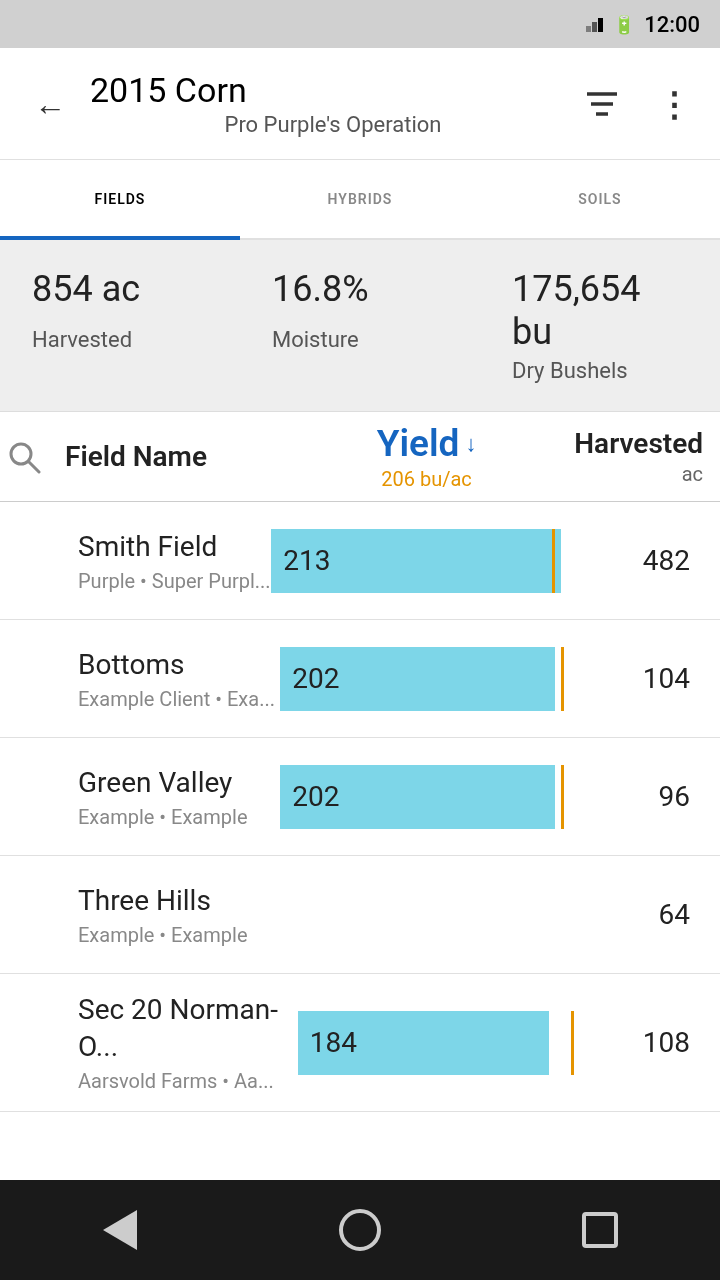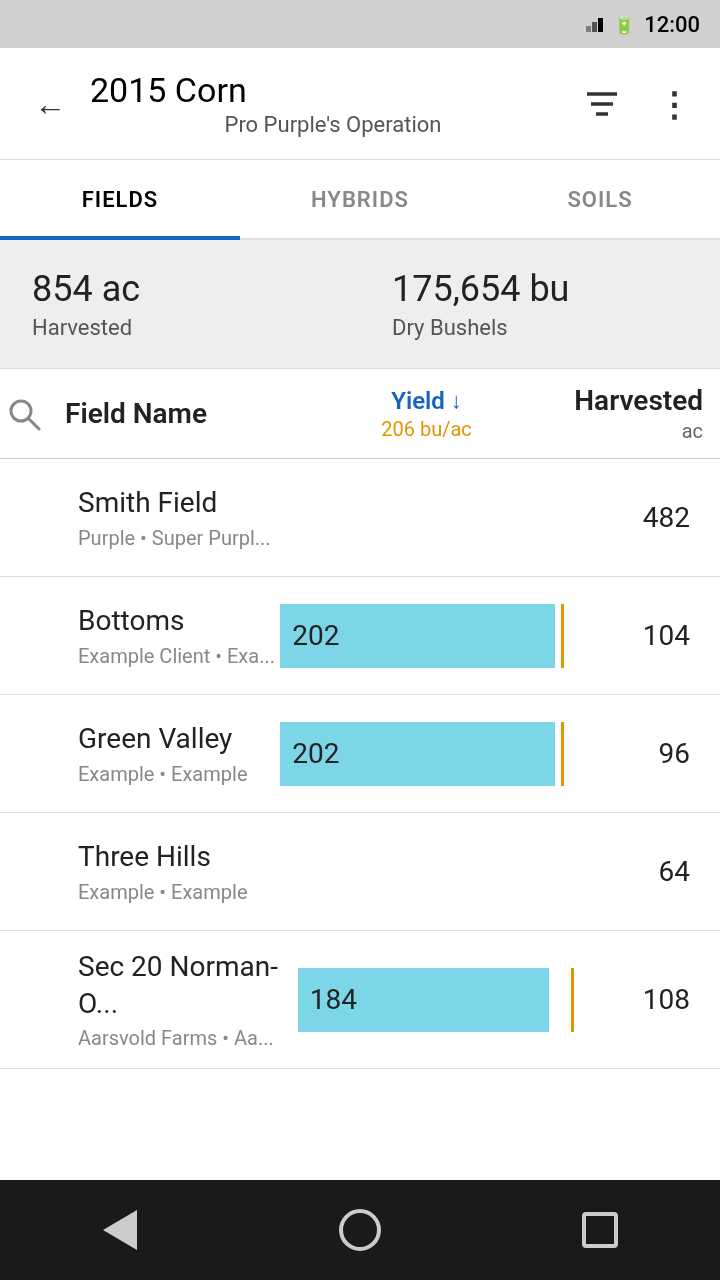--- a/index.html
+++ b/index.html
@@ -105,21 +105,21 @@
       height: 80px;
       background: #fff;
       display: flex;
       border-bottom: 2px solid #e0e0e0;
     }
     .tab {
       flex: 1;
       display: flex;
       align-items: center;
       justify-content: center;
-      font-size: 22px;
+      font-size: 14px;
       font-weight: 600;
       color: #888;
       cursor: pointer;
       position: relative;
       letter-spacing: 1px;
     }
     .tab.active {
       color: #000;
     }
     .tab.active::after {
@@ -142,20 +142,21 @@
     }
     .stat-item {
       flex: 1;
       display: flex;
       flex-direction: column;
       align-items: flex-start;
       padding: 0 32px;
     }
     .stat-item:not(:last-child) {
       border-right: none;
+      gap: 12px;
     }
     .stat-value {
       font-size: 36px;
       font-weight: 400;
       color: #222;
       line-height: 1.2;
     }
     .stat-label {
       font-size: 22px;
       color: #555;
@@ -189,21 +190,21 @@
       display: flex;
       flex-direction: column;
       align-items: center;
     }
     .yield-header {
       display: flex;
       align-items: center;
       gap: 6px;
     }
     .yield-label {
-      font-size: 24px;
+      font-size: 37px;
       font-weight: 600;
       color: #1565c0;
     }
     .yield-arrow {
       font-size: 22px;
       color: #1565c0;
     }
     .yield-sub {
       font-size: 20px;
       color: #e59400;
@@ -387,20 +388,24 @@
     <span>SOILS</span>
   </div>
 </div>
 
 <div class="summary-stats">
   <div class="stat-item">
     <span class="stat-value">854 ac</span>
     <span class="stat-label">Harvested</span>
   </div>
   <div class="stat-item">
+    <span class="stat-value">16.8%</span>
+    <span class="stat-label">Moisture</span>
+  </div>
+  <div class="stat-item">
     <span class="stat-value">175,654 bu</span>
     <span class="stat-label">Dry Bushels</span>
   </div>
 </div>
 
 <div class="table-header">
   <div class="search-icon-wrap">
     <svg width="34" height="34" viewBox="0 0 34 34">
       <circle cx="14" cy="14" r="10" stroke="#888" stroke-width="3" fill="none"></circle>
       <line x1="22" y1="22" x2="32" y2="32" stroke="#888" stroke-width="3" stroke-linecap="round"></line>
@@ -419,20 +424,26 @@
     <div class="harvested-sub">ac</div>
   </div>
 </div>
 
 <div class="table-area" id="table-body">
 <div class="data-row">
     <div class="row-field-info">
       <div class="row-field-name">Smith Field</div>
       <div class="row-field-sub">Purple • Super Purpl...</div>
     </div>
+    <div class="row-yield-col" style="position:relative;">
+      <div class="yield-bar" style="width:290px;">
+        <span class="yield-bar-value">213</span>
+      </div>
+      <div class="reference-line" style="left:281px; position:absolute; top:0; bottom:0; width:3px; background:#e59400;"></div>
+    </div>
     <div class="row-harvested-col">
       <span class="row-harvested-value">482</span>
     </div>
   </div>
     <div class="data-row">
     <div class="row-field-info">
       <div class="row-field-name">Bottoms</div>
       <div class="row-field-sub">Example Client • Exa...</div>
     </div>
     <div class="row-yield-col" style="position:relative;">

